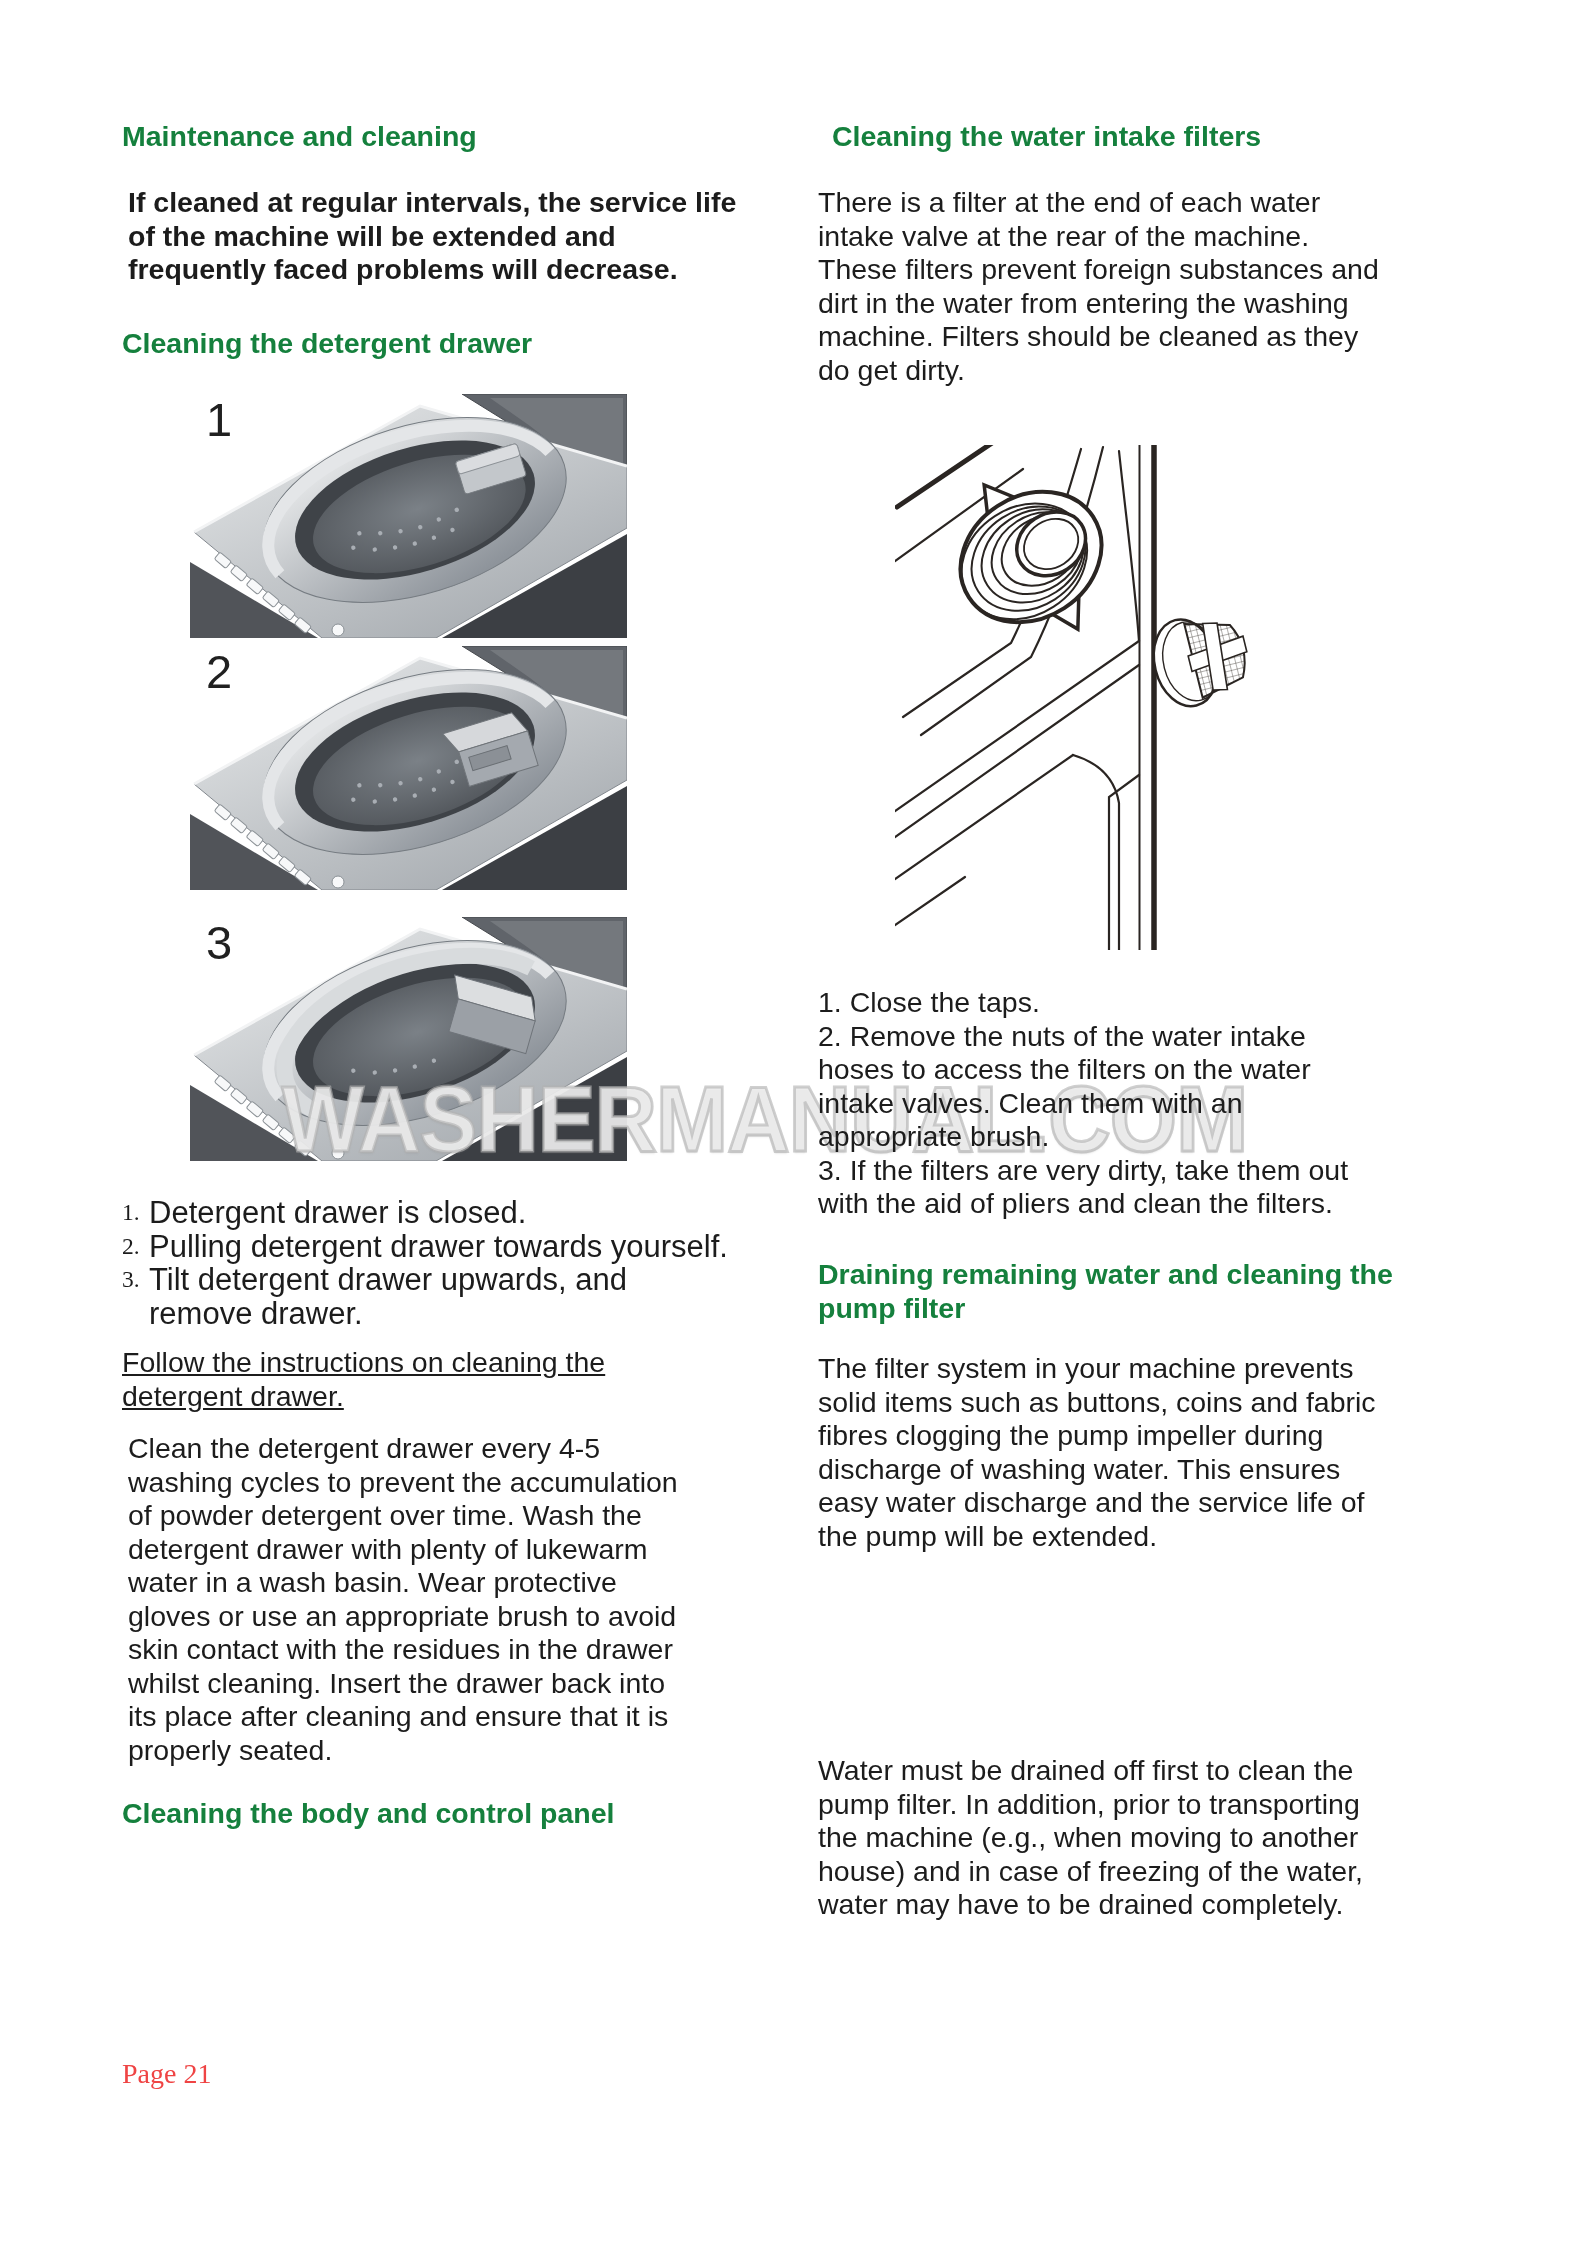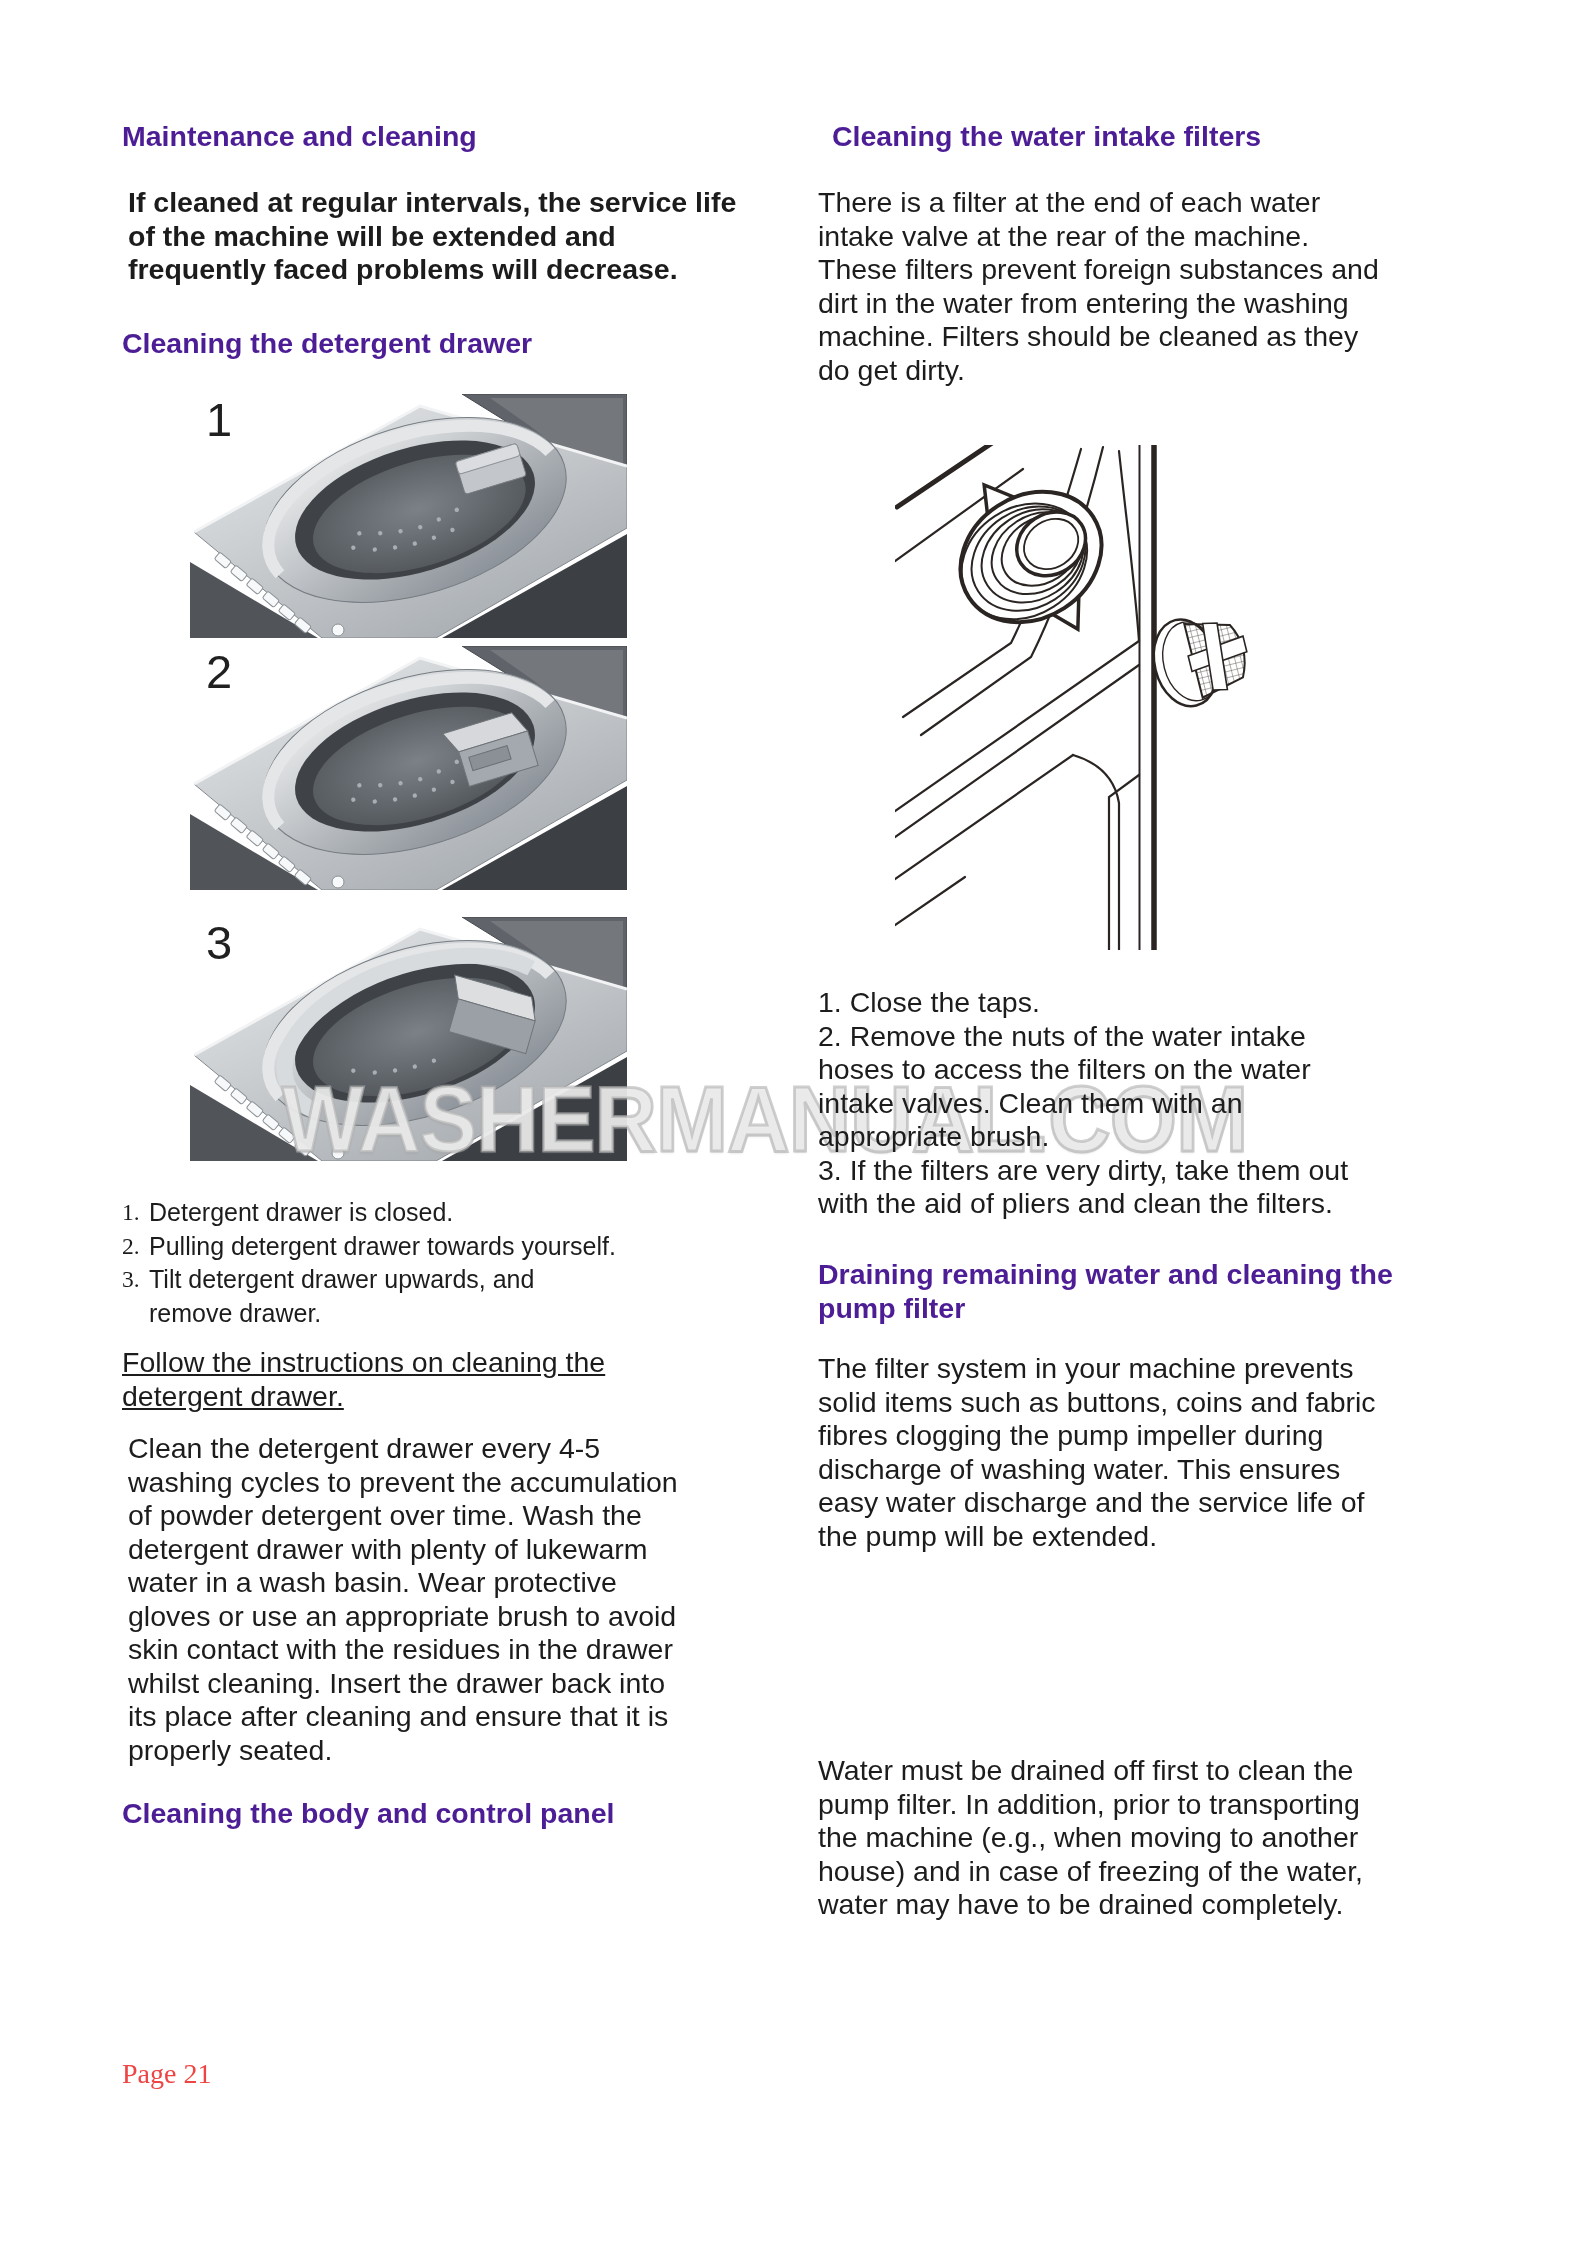--- a/index.html
+++ b/index.html
@@ -1,26 +1,26 @@
 <!DOCTYPE html>
 <html><head>
 <meta charset="utf-8">
 <style>
   html,body{margin:0;padding:0;background:#ffffff;}
   .page{position:relative;width:1587px;height:2245px;background:#ffffff;overflow:hidden;
         font-family:"Liberation Sans",sans-serif;color:#1c1c1c;}
   .blk{position:absolute;z-index:3;}
   .t{font-size:28.5px;line-height:33.5px;white-space:pre-line;}
-  .h{font-size:28.5px;line-height:33.5px;font-weight:700;color:#4c1d95;white-space:pre-line;}
+  .h{font-size:28.5px;line-height:33.5px;font-weight:700;color:#15803d;white-space:pre-line;}
   .fig{position:absolute;z-index:1;width:437px;height:244px;}
   .fig svg{display:block;width:437px;height:244px;}
   .figlabel{position:absolute;left:16px;top:0px;font-size:47px;font-weight:400;color:#202020;line-height:1.1;}
   .lstep{display:flex;align-items:flex-start;}
   .lstep .num{flex:0 0 27px;font-family:"Liberation Serif",serif;font-size:23.5px;line-height:33.5px;color:#1c1c1c;}
-  .lstep .ltext{flex:1;font-size:25px;line-height:33.5px;white-space:pre-line;}
+  .lstep .ltext{flex:1;font-size:31px;line-height:33.5px;white-space:pre-line;}
   .follow{margin-top:16px;text-decoration:underline;}
   .footer{font-family:"Liberation Serif",serif;font-size:28px;color:#ef4444;}
   .watermark{position:absolute;left:282px;top:1066px;z-index:2;
      font-size:93px;font-weight:700;letter-spacing:-1px;white-space:nowrap;
      color:rgba(236,236,236,0.92);
      -webkit-text-stroke:3px rgba(177,177,177,0.62);
      text-shadow:0 2px 2px rgba(140,140,140,0.25);
      transform:scaleX(0.93);transform-origin:left center;}
   .diagram{position:absolute;z-index:1;}
 </style>

